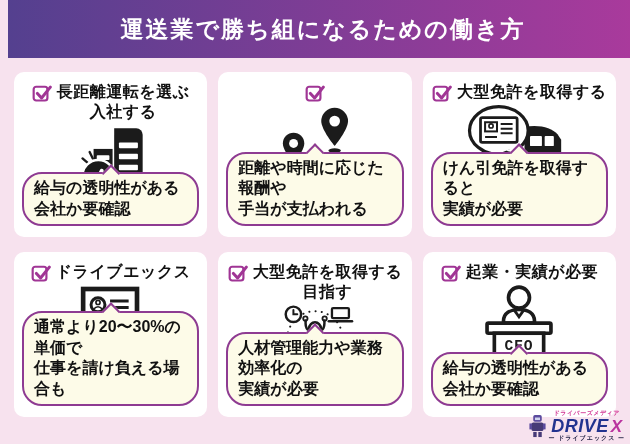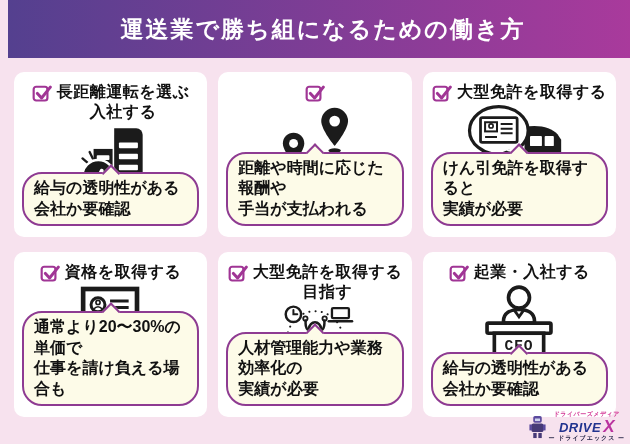--- a/index.html
+++ b/index.html
@@ -29,21 +29,21 @@
   .note{position:relative;margin-top:auto;max-width:182px;background:var(--note-bg);
     border:2.5px solid var(--note-border);border-radius:20px;padding:4px 10px;
     font-size:16px;font-weight:700;color:#111;text-align:left;line-height:1.3;white-space:pre-line;}
   .note::before{content:"";position:absolute;top:-7.5px;left:50%;width:11px;height:11px;
     background:var(--note-bg);border-left:2.5px solid var(--note-border);border-top:2.5px solid var(--note-border);
     transform:translateX(-50%) rotate(45deg);}
   .logo{position:absolute;right:5px;bottom:2px;display:flex;align-items:center;gap:3px;}
   .logo-col{display:flex;flex-direction:column;align-items:center;line-height:1;}
   .logo-top{font-size:6px;color:#D23393;font-weight:700;letter-spacing:0.5px;line-height:1.1;}
   .logo-main{display:flex;align-items:baseline;gap:2px;line-height:1;}
-  .logo-drive{font-style:italic;font-weight:900;font-size:13px;color:#22338F;letter-spacing:0.5px;}
+  .logo-drive{font-style:italic;font-weight:900;font-size:18px;color:#22338F;letter-spacing:0.5px;}
   .logo-x{font-style:italic;font-weight:900;font-size:17px;color:#BA339F;}
   .logo-sub{font-size:6px;color:#222244;font-weight:700;letter-spacing:1px;line-height:1.2;}
 </style>
 </head>
 <body>
 
 <div class="page">
 
   <div class="header">
     <div class="header-title">運送業で勝ち組になるための働き方</div>
@@ -131,21 +131,21 @@
       <div class="note"><span>けん引免許を取得すると
 実績が必要</span></div>
     </div>
 
     <div class="card">
       <div class="card-title">
         <svg class="checkbox" width="20" height="20" viewBox="0 0 24 24">
           <rect x="2" y="4.5" width="16.5" height="16.5" rx="3" fill="#fff" stroke="var(--accent)" stroke-width="2.6"></rect>
           <path d="M6.5 12.5 L11.5 18 L22 5" stroke="var(--accent)" stroke-width="3.6" fill="none" stroke-linecap="round" stroke-linejoin="round"></path>
         </svg>
-        <span class="title-text">資格を取得する</span>
+        <span class="title-text">ドライブエックス</span>
       </div>
       <div class="illus">
         <svg width="104" height="90" viewBox="0 0 112 96">
           <g fill="none" stroke="var(--ink)">
             <rect x="26" y="6" width="58" height="78" stroke-width="5"></rect>
             <circle cx="42" cy="23" r="7.5" stroke-width="3.2"></circle>
             <circle cx="42" cy="20.5" r="2.2" stroke-width="1.8"></circle>
             <path d="M37.5 27.5 c2.7-3.2 6.3-3.2 9 0" stroke-width="1.8"></path>
             <path d="M55 19 h20 M55 26 h20" stroke-width="3.2"></path>
             <path d="M36 40 h39 M36 48 h39 M36 56 h39" stroke-width="3.2"></path>
@@ -195,21 +195,21 @@
       <div class="note"><span>人材管理能力や業務効率化の
 実績が必要</span></div>
     </div>
 
     <div class="card">
       <div class="card-title">
         <svg class="checkbox" width="20" height="20" viewBox="0 0 24 24">
           <rect x="2" y="4.5" width="16.5" height="16.5" rx="3" fill="#fff" stroke="var(--accent)" stroke-width="2.6"></rect>
           <path d="M6.5 12.5 L11.5 18 L22 5" stroke="var(--accent)" stroke-width="3.6" fill="none" stroke-linecap="round" stroke-linejoin="round"></path>
         </svg>
-        <span class="title-text">起業・入社する</span>
+        <span class="title-text">起業・実績が必要</span>
       </div>
       <div class="illus">
         <svg width="104" height="84" viewBox="0 0 112 92">
           <g fill="#fff" stroke="var(--ink)">
             <circle cx="56" cy="16" r="11.5" stroke-width="4"></circle>
             <path d="M39 42 c0-9 7.5-13 17-13 s17 4 17 13 v2 h-34 z" stroke-width="4" stroke-linejoin="round"></path>
             <path d="M51 30 l5 7 5-7" stroke-width="3" fill="none"></path>
             <rect x="21" y="44" width="70" height="11" rx="1.5" stroke-width="4"></rect>
             <rect x="29" y="55" width="54" height="25" stroke-width="4"></rect>
           </g>

